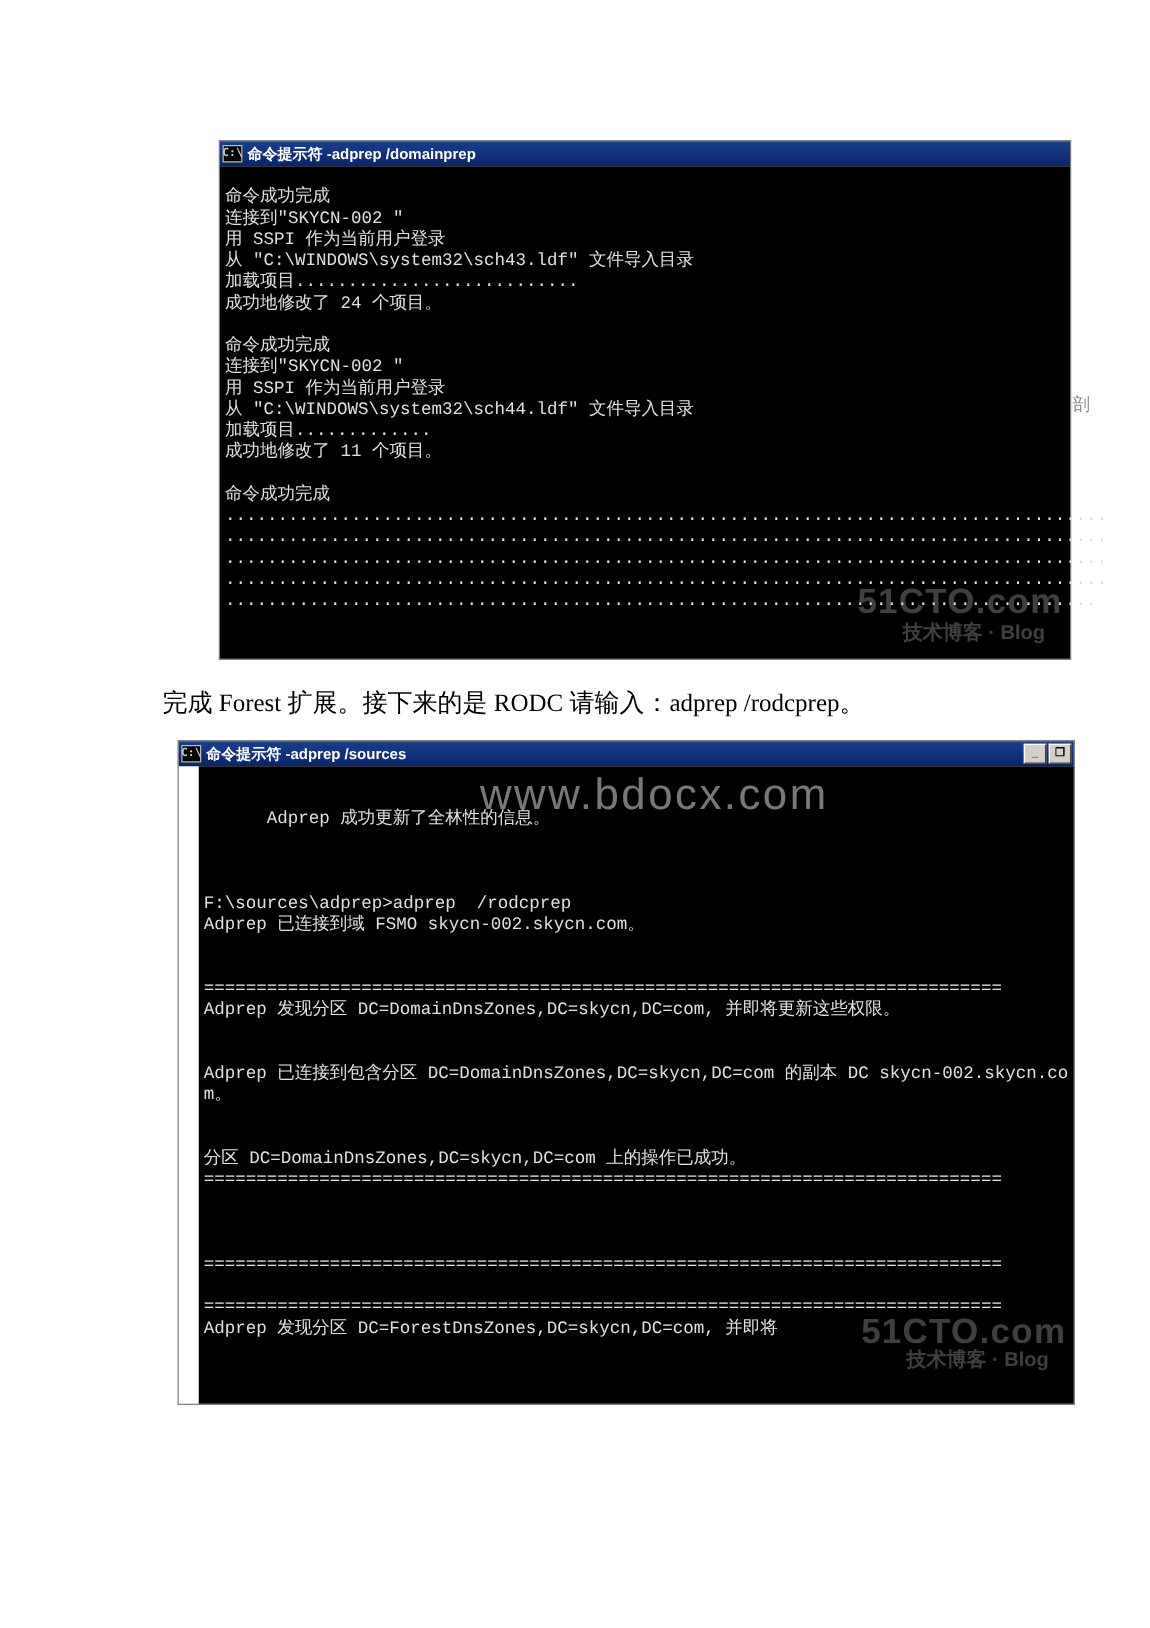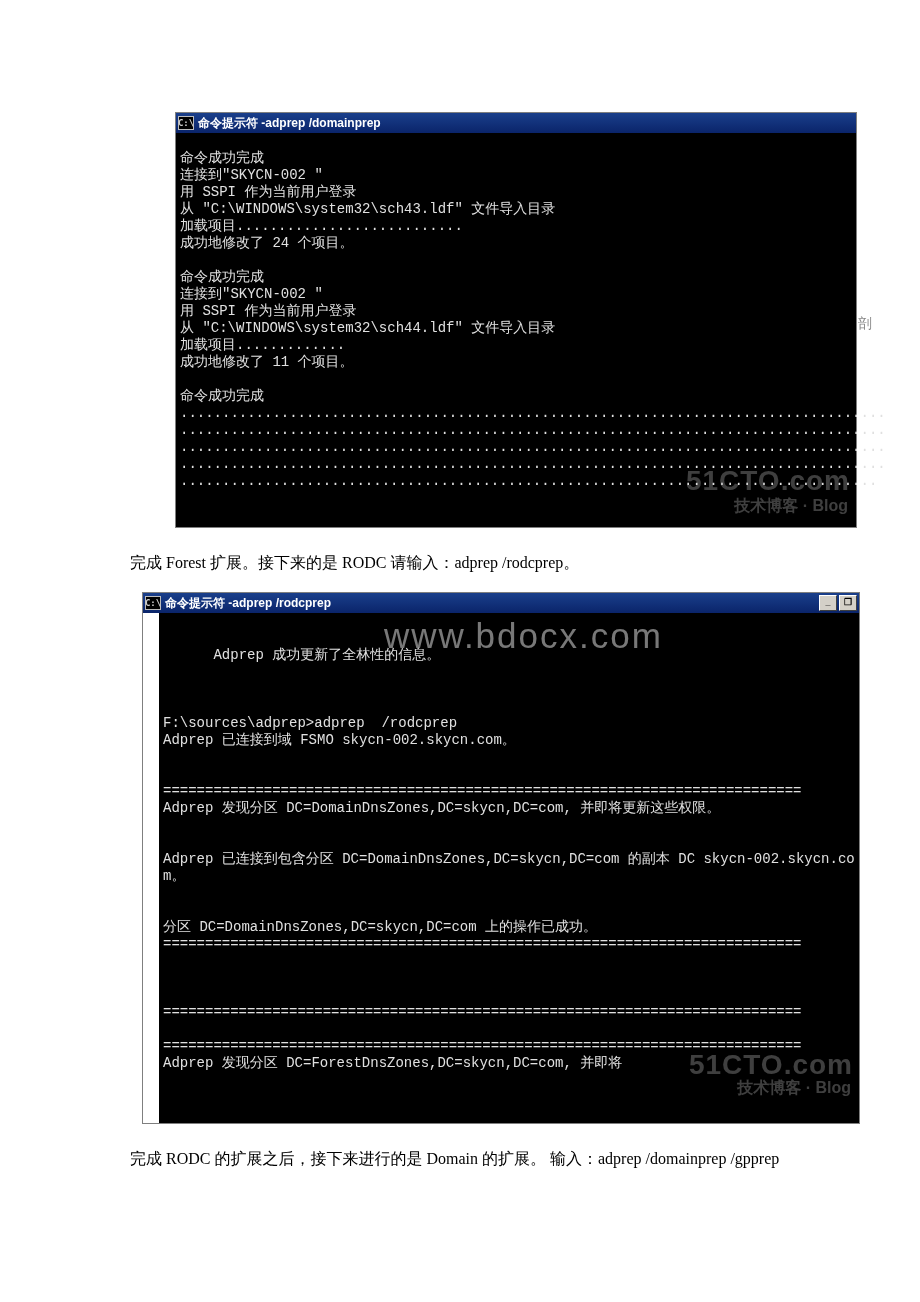--- a/index.html
+++ b/index.html
@@ -97,32 +97,32 @@
     color: rgba(180,180,180,0.35);
     font-family: Arial, sans-serif;
     font-size: 28px;
     font-weight: bold;
     letter-spacing: 1px;
     pointer-events: none;
     margin-left: 40px;
   }
   .watermark-sub {
     position: absolute;
-    right: 8px;
+    right: 20px;
     bottom: 10px;
     color: rgba(180,180,180,0.35);
     font-family: "Microsoft YaHei", sans-serif;
     font-size: 16px;
     font-weight: bold;
     pointer-events: none;
   }
   .doc-text {
     margin: 24px 0 14px 130px;
     width: 700px;
-    font-size: 16px;
+    font-size: 20px;
     line-height: 22px;
     font-family: "SimSun", "宋体", serif;
   }
   .big-watermark {
     position: absolute;
     left: 225px;
     top: 14px;
     color: rgba(200,200,200,0.6);
     font-family: Arial, sans-serif;
     font-size: 35px;
@@ -176,21 +176,21 @@
     </div>
     <span class="side-char" style="left:858px; top:203px;">剖</span>
   </div>
 
   <p class="doc-text">完成 Forest 扩展。接下来的是 RODC 请输入：adprep /rodcprep。</p>
 
   <div class="console2">
     <div class="titlebar">
       <span class="title-icon">C:\</span>
       <span>命令提示符 - </span>
-      <span>adprep  /rodcprep</span>
+      <span>adprep  /sources</span>
       <div class="titlebar-controls">
         <div class="win-btn">_</div>
         <div class="win-btn">❐</div>
       </div>
     </div>
     <div class="console-body short">
       <span>Adprep 成功更新了全林性的信息。
 
 
 
@@ -213,15 +213,14 @@
 ============================================================================
 
 ============================================================================
 Adprep 发现分区 DC=ForestDnsZones,DC=skycn,DC=com, 并即将</span>
       <div class="big-watermark">www.bdocx.com</div>
     </div>
     <div class="watermark-51cto" style="bottom:42px;">51CTO.com</div>
     <div class="watermark-sub" style="bottom:24px;">技术博客 · Blog</div>
   </div>
 
-  <p class="doc-text">完成 RODC 的扩展之后，接下来进行的是 Domain 的扩展。 输入：adprep /domainprep /gpprep</p>
 
 </div>
 
 </body></html>

